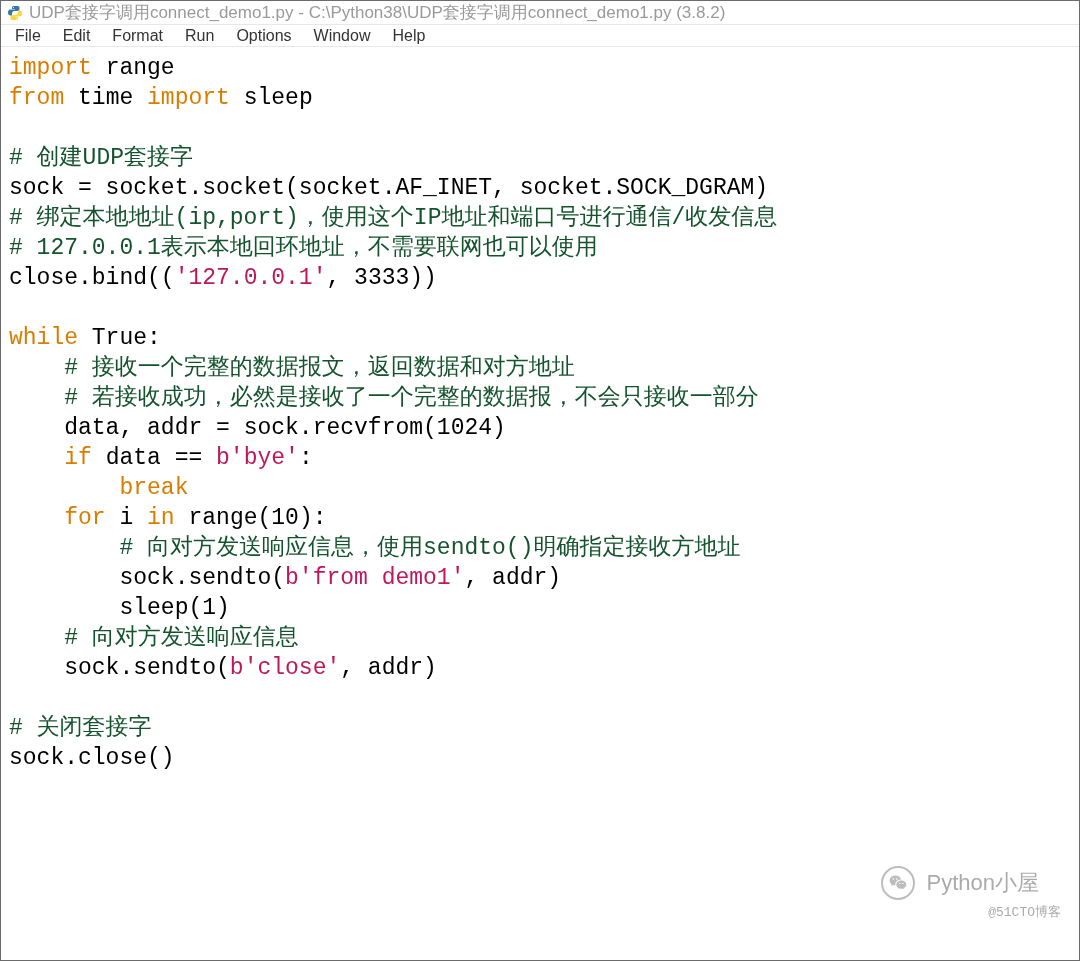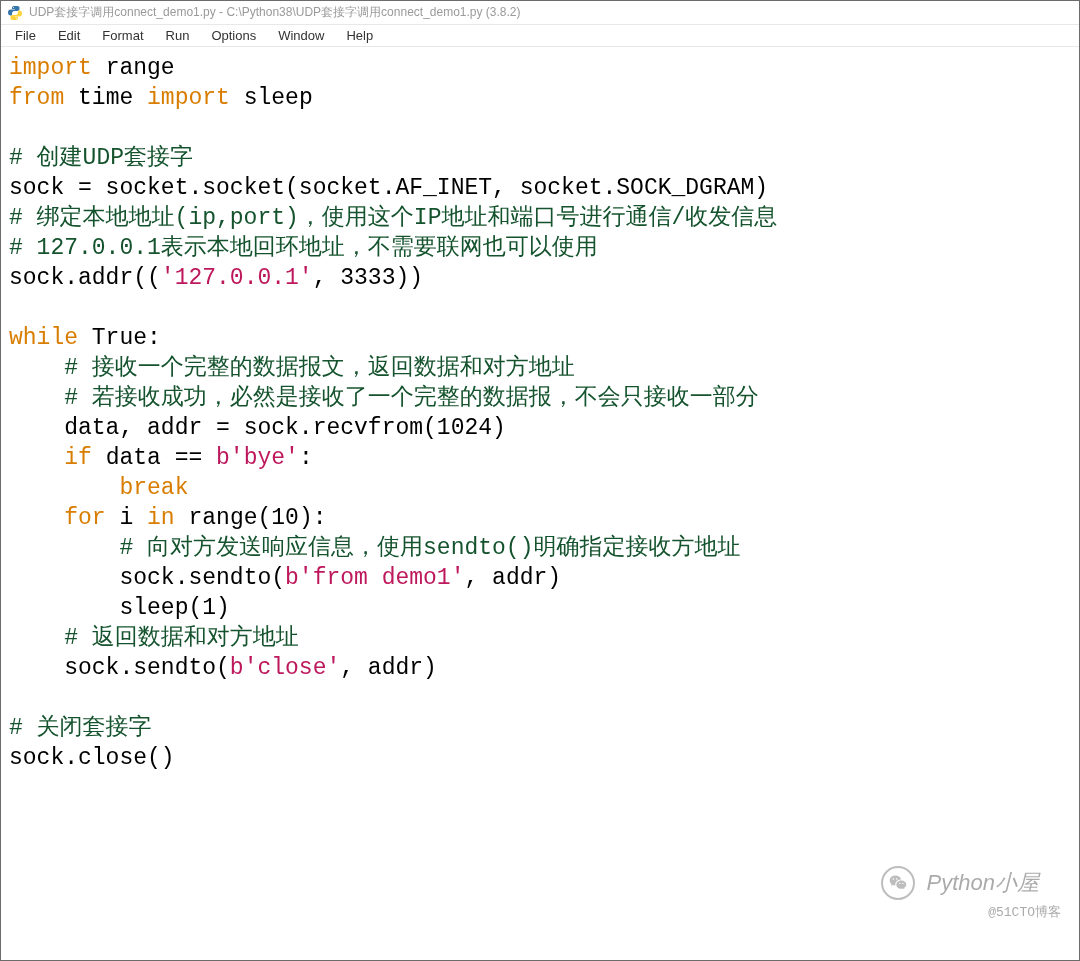--- a/index.html
+++ b/index.html
@@ -17,33 +17,33 @@
     background: #fff;
     position: relative;
   }
   .titlebar {
     display: flex; align-items: center;
     height: 24px;
     padding: 0 6px;
     background: #fff;
     border-bottom: 1px solid #e8e8e8;
     color: #9a9a9a;
-    font-size: 12px;
+    font-size: 17px;
     gap: 6px;
   }
   .titlebar .icon {
     width: 16px; height: 16px;
     display: inline-flex; align-items: center; justify-content: center;
   }
   .menubar {
     display: flex; align-items: center;
     height: 22px;
     padding: 0 4px;
     background: #fff;
-    font-size: 13px;
+    font-size: 16px;
     color: #333;
     gap: 2px;
     border-bottom: 1px solid #e8e8e8;
   }
   .menubar .menu-item {
     padding: 2px 10px;
     cursor: default;
   }
   .editor {
     flex: 1 1 auto;
@@ -62,21 +62,20 @@
   .watermark-logo {
     position: absolute;
     right: 40px; bottom: 60px;
     display: flex; align-items: center;
     gap: 12px;
     opacity: 0.55;
     color: #666;
     font-size: 22px;
     font-family: "Microsoft YaHei", sans-serif;
     pointer-events: none;
-    font-style: italic;
   }
   .watermark-logo .circle {
     width: 34px; height: 34px;
     border: 2px solid #888; border-radius: 50%;
     display: inline-flex; align-items: center; justify-content: center;
   }
   .watermark-logo .circle svg { width: 20px; height: 20px; }
   .watermark-text {
     position: absolute;
     right: 18px; bottom: 32px;
@@ -111,33 +110,33 @@
     <div class="menu-item">Help</div>
   </div>
 
   <div class="editor"><span class="kw">import</span><span> range</span>
 <span class="kw">from</span><span> time </span><span class="kw">import</span><span> sleep</span>
 <span></span>
 <span class="cmt"># 创建UDP套接字</span>
 <span>sock = socket.socket(socket.AF_INET, socket.SOCK_DGRAM)</span>
 <span class="cmt"># 绑定本地地址(ip,port)，使用这个IP地址和端口号进行通信/收发信息</span>
 <span class="cmt"># 127.0.0.1表示本地回环地址，不需要联网也可以使用</span>
-<span>sock.addr((</span><span class="str">'127.0.0.1'</span><span>, 3333))</span>
+<span>close.bind((</span><span class="str">'127.0.0.1'</span><span>, 3333))</span>
 <span></span>
 <span class="kw">while</span><span> True:</span>
 <span class="cmt">    # 接收一个完整的数据报文，返回数据和对方地址</span>
 <span class="cmt">    # 若接收成功，必然是接收了一个完整的数据报，不会只接收一部分</span>
 <span>    data, addr = sock.recvfrom(1024)</span>
 <span>    </span><span class="kw">if</span><span> data == </span><span class="str">b'bye'</span><span>:</span>
 <span>        </span><span class="kw">break</span>
 <span>    </span><span class="kw">for</span><span> i </span><span class="kw">in</span><span> range(10):</span>
 <span>        </span><span class="cmt"># 向对方发送响应信息，使用sendto()明确指定接收方地址</span>
 <span>        sock.sendto(</span><span class="str">b'from demo1'</span><span>, addr)</span>
 <span>        sleep(1)</span>
-<span class="cmt">    # 返回数据和对方地址</span>
+<span class="cmt">    # 向对方发送响应信息</span>
 <span>    sock.sendto(</span><span class="str">b'close'</span><span>, addr)</span>
 <span></span>
 <span class="cmt"># 关闭套接字</span>
 <span>sock.close()</span>
 
     <div class="watermark-logo">
       <span class="circle">
         <svg viewBox="0 0 24 24">
             <path fill="#888" d="M8.5 3C4.9 3 2 5.7 2 9c0 1.8.9 3.4 2.3 4.5l-.6 2 2.2-1.1c.8.3 1.7.4 2.6.4h.4c-.1-.4-.1-.8-.1-1.2 0-3.2 3-5.8 6.7-5.8h.4C15.3 5 12.2 3 8.5 3zm-2 3.2a1 1 0 1 1 0 2 1 1 0 0 1 0-2zm4 0a1 1 0 1 1 0 2 1 1 0 0 1 0-2zM16 9c-3.3 0-6 2.2-6 5s2.7 5 6 5c.7 0 1.4-.1 2-.3l1.8.9-.5-1.7c1.6-.9 2.7-2.4 2.7-4 0-2.8-2.7-5-6-5zm-1.8 2.7a.8.8 0 1 1 0 1.6.8.8 0 0 1 0-1.6zm3.6 0a.8.8 0 1 1 0 1.6.8.8 0 0 1 0-1.6z"></path>
           </svg>

